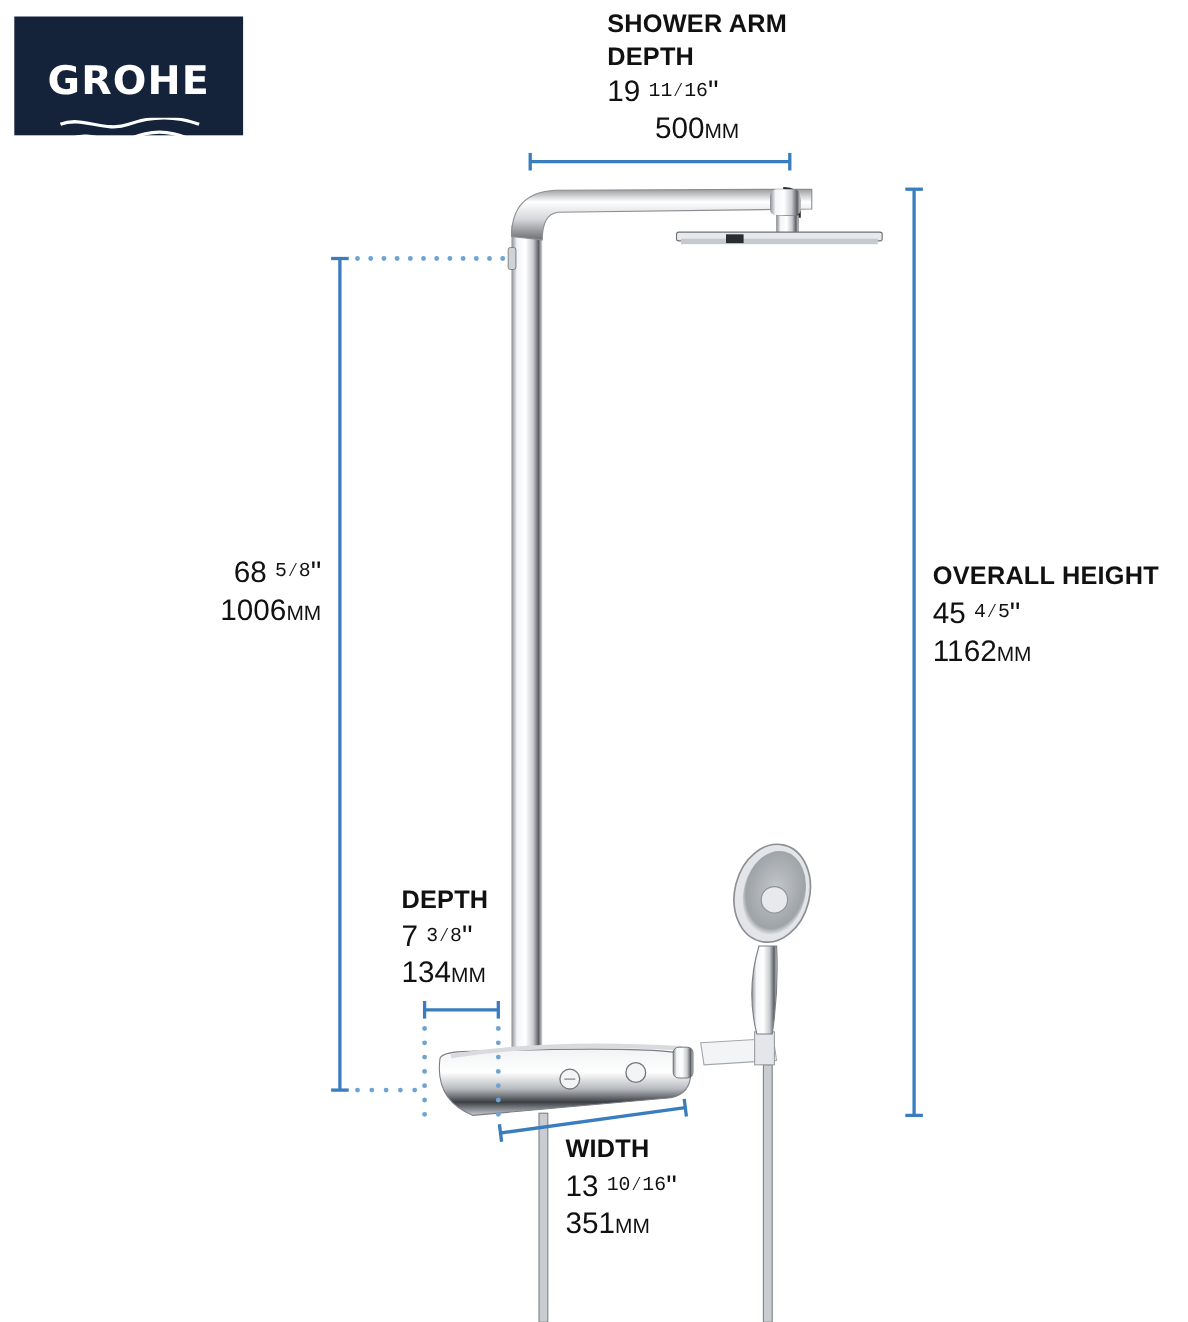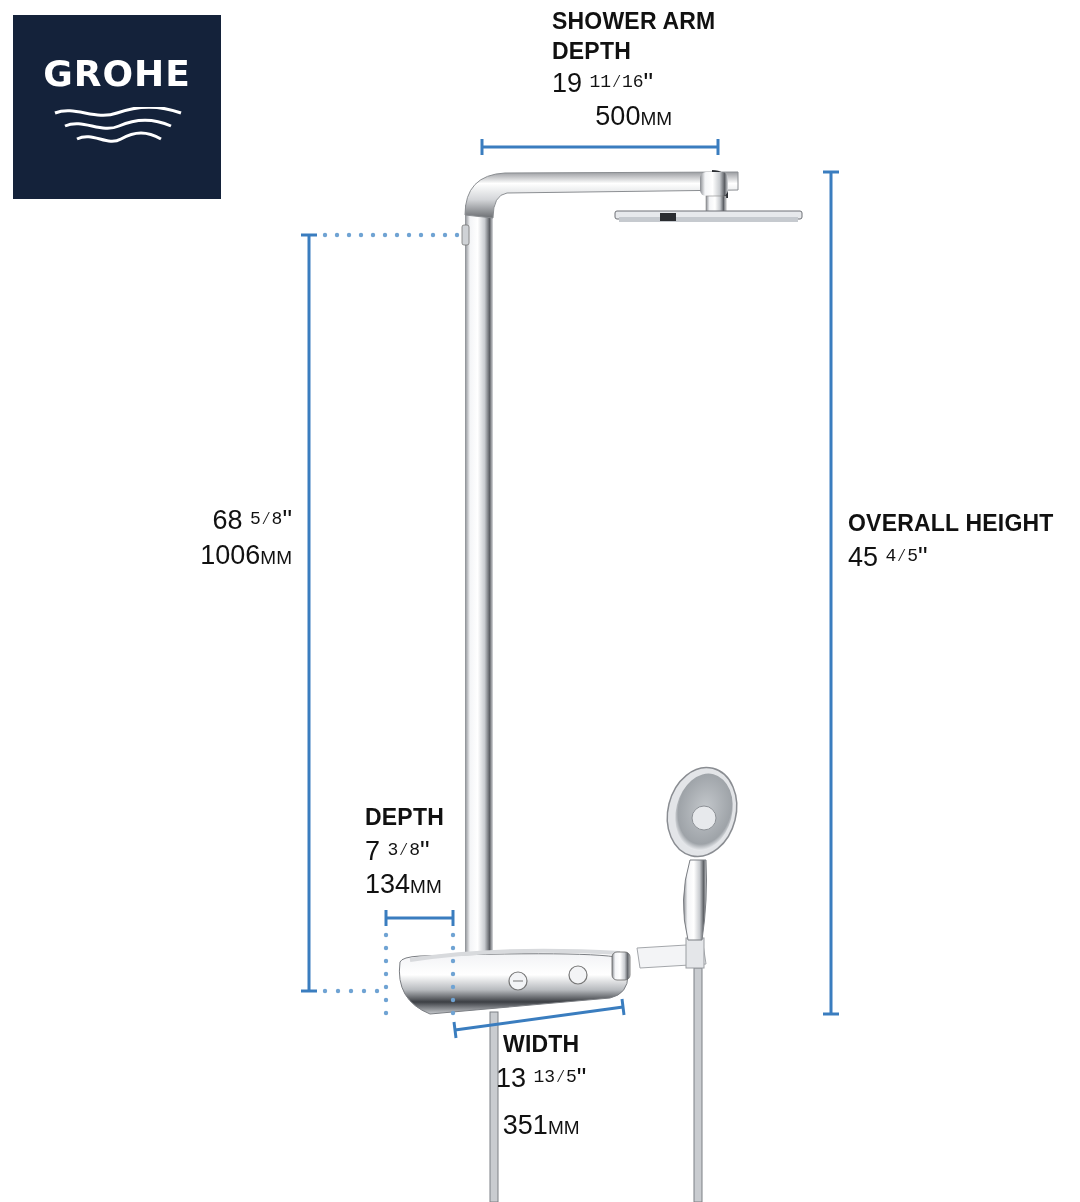--- a/index.html
+++ b/index.html
@@ -1,19 +1,19 @@
 <!DOCTYPE html>
 <html><head>
 <meta charset="utf-8">
 <style>
   html, body { margin: 0; padding: 0; background: #ffffff; }
   body { width: 1080px; height: 1202px; position: relative; overflow: hidden;
          font-family: "Liberation Sans", sans-serif; color: #111111; }
   .abs { position: absolute; }
-  .logo { left: 13px; top: 15px; width: 208px; height: 184px; background: #14223a; }
+  .logo { left: 13px; top: 15px; width: 208px; height: 108px; background: #14223a; }
   .logo-text { position: absolute; left: 0; right: 0; top: 38px; text-align: center;
                color: #ffffff; font-family: "DejaVu Sans", sans-serif; font-weight: bold;
                font-size: 36px; letter-spacing: 1px; }
   .logo-waves { position: absolute; left: 40px; top: 92px; }
   .label { position: absolute; line-height: 1; }
   .title { font-weight: bold; font-size: 23px; letter-spacing: 0.2px; }
   .val { font-size: 27px; }
   .frac { font-size: 18px; vertical-align: 5px; font-family: Liberation Mono, monospace; }
   .mm { font-size: 19px; }
   .right { text-align: right; }
@@ -198,35 +198,38 @@
     <span>1006</span><span class="mm">MM</span>
   </div>
 </div>
 
 <div class="label" style="left:848px; top:512px;">
   <div class="title">OVERALL HEIGHT</div>
   <div class="val" style="margin-top:9px;">
     <span>45</span>
     <span class="frac">4⁄5</span><span>"</span>
   </div>
+  <div class="val" style="margin-top:8px;">
+    <span>1162</span><span class="mm">MM</span>
+  </div>
 </div>
 
 <div class="label" style="left:365px; top:806px;">
   <div class="title">DEPTH</div>
   <div class="val" style="margin-top:9px;">
     <span>7</span>
     <span class="frac">3⁄8</span><span>"</span>
   </div>
   <div class="val" style="margin-top:6px;">
     <span>134</span><span class="mm">MM</span>
   </div>
 </div>
 
-<div class="label" style="left:496px; top:1033px;text-align:center;">
+<div class="label" style="left:514px; top:1033px;">
   <div class="title">WIDTH</div>
   <div class="val" style="margin-top:9px;">
     <span>13</span>
-    <span class="frac">13⁄5</span><span>"</span>
-  </div>
-  <div class="val" style="margin-top:20px;">
+    <span class="frac">10⁄16</span><span>"</span>
+  </div>
+  <div class="val" style="margin-top:7px;">
     <span>351</span><span class="mm">MM</span>
   </div>
 </div>
 
 </body></html>

